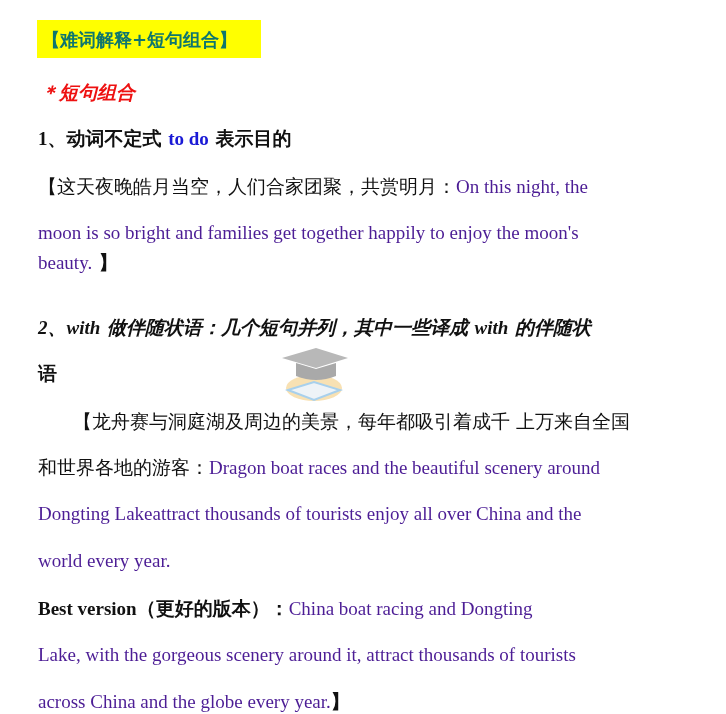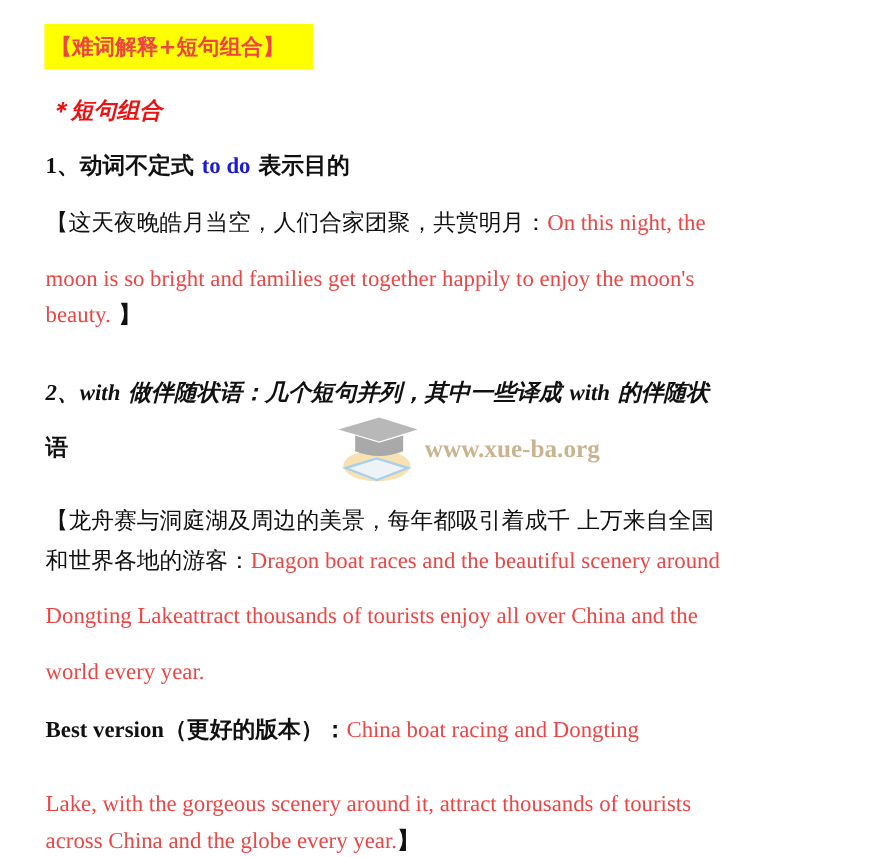--- a/index.html
+++ b/index.html
@@ -31,21 +31,21 @@
       background: #ffff00;
     }
     .heading-text {
       position: absolute;
       left: 42px;
       top: 28px;
       font-family: "DejaVu Sans", "Liberation Sans", sans-serif;
       font-weight: bold;
       font-size: 18px;
       line-height: 24px;
-      color: #ef4444;
+      color: #0f766e;
       white-space: nowrap;
     }
     .sub-heading {
       position: absolute;
       left: 40px;
       top: 79px;
       font-family: "DejaVu Sans", "Liberation Sans", sans-serif;
       font-weight: bold;
       font-size: 19px;
       line-height: 26px;
@@ -54,21 +54,21 @@
       font-style: italic;
     }
     .bold-cjk {
       font-family: "DejaVu Sans", "Liberation Sans", sans-serif;
       font-weight: bold;
     }
     .bold-latin {
       font-family: "Liberation Serif", serif;
       font-weight: bold;
     }
-    .blue { color: #ef4444; }
+    .blue { color: #4c1d95; }
     .blue-bold { color: #1a1ad6; font-weight: bold; font-family: "Liberation Serif", serif; }
     .cn { font-family: "DejaVu Serif", "Liberation Serif", serif; color: #111111; }
     .watermark {
       position: absolute;
       left: 280px;
       top: 346px;
       width: 240px;
       height: 58px;
     }
     .watermark-text {
@@ -107,31 +107,30 @@
 </div>
 <div class="line bold-cjk" style="top:361px;">语</div>
 
 <div class="watermark">
   <svg width="72" height="58" viewBox="0 0 72 58">
     <ellipse cx="34" cy="42" rx="28" ry="13" fill="#f6d9a0" opacity="0.8"></ellipse>
     <path d="M8 44 L34 36 L60 44 L34 54 Z" fill="#eef3f7" stroke="#a8d0ec" stroke-width="2"></path>
     <path d="M2 12 L36 2 L68 12 L36 22 Z" fill="#b8b8b8"></path>
     <path d="M16 17 L16 30 Q36 38 56 30 L56 17 L36 23 Z" fill="#a9a9a9"></path>
   </svg>
-  <span class="watermark-text">www.xue-ba.org</span>
 </div>
 
-<div class="line" style="top:422px;">
+<div class="line" style="top:409px;margin-left:35px;">
   <span class="cn">【</span><span class="cn">龙舟赛与洞庭湖及周边的美景，每年都吸引着成千 上万来自全国</span>
 </div>
 <div class="line" style="top:455px;">
   <span class="cn">和世界各地的游客：</span><span class="blue">Dragon boat races and the beautiful scenery around</span>
 </div>
 <div class="line blue" style="top:502px;">Dongting Lakeattract thousands of tourists enjoy all over China and the</div>
 <div class="line blue" style="top:549px;">world every year.</div>
 
 <div class="line" style="top:596px;">
   <span class="bold-latin">Best version</span><span class="bold-cjk">（更好的版本）：</span><span class="blue">China boat racing and Dongting</span>
 </div>
-<div class="line blue" style="top:659px;text-align:center;">Lake, with the gorgeous scenery around it, attract thousands of tourists</div>
+<div class="line blue" style="top:643px;text-align:center;">Lake, with the gorgeous scenery around it, attract thousands of tourists</div>
 <div class="line" style="top:689px;">
   <span class="blue">across China and the globe every year.</span><span class="bold-cjk">】</span>
 </div>
 
 </body></html>

